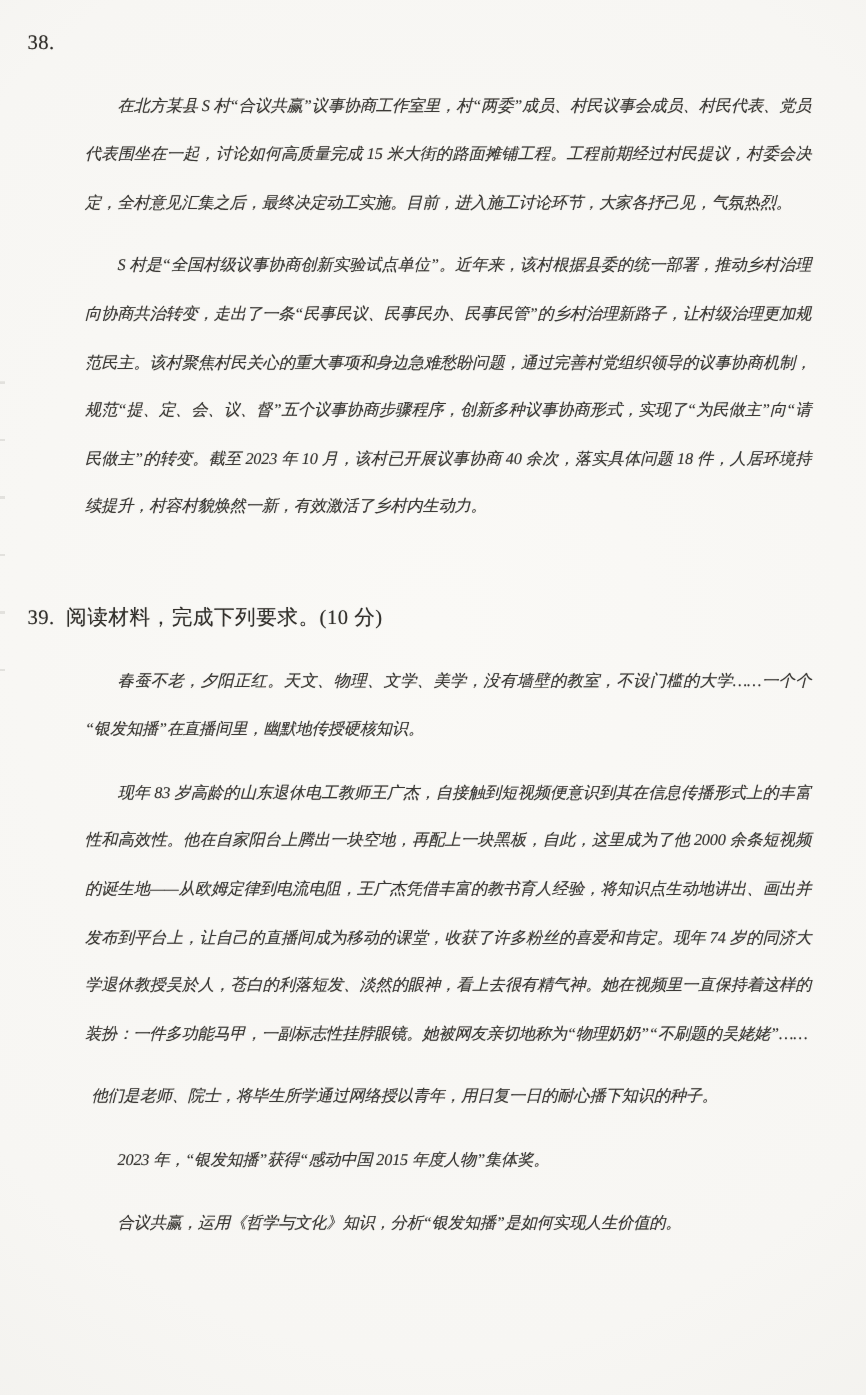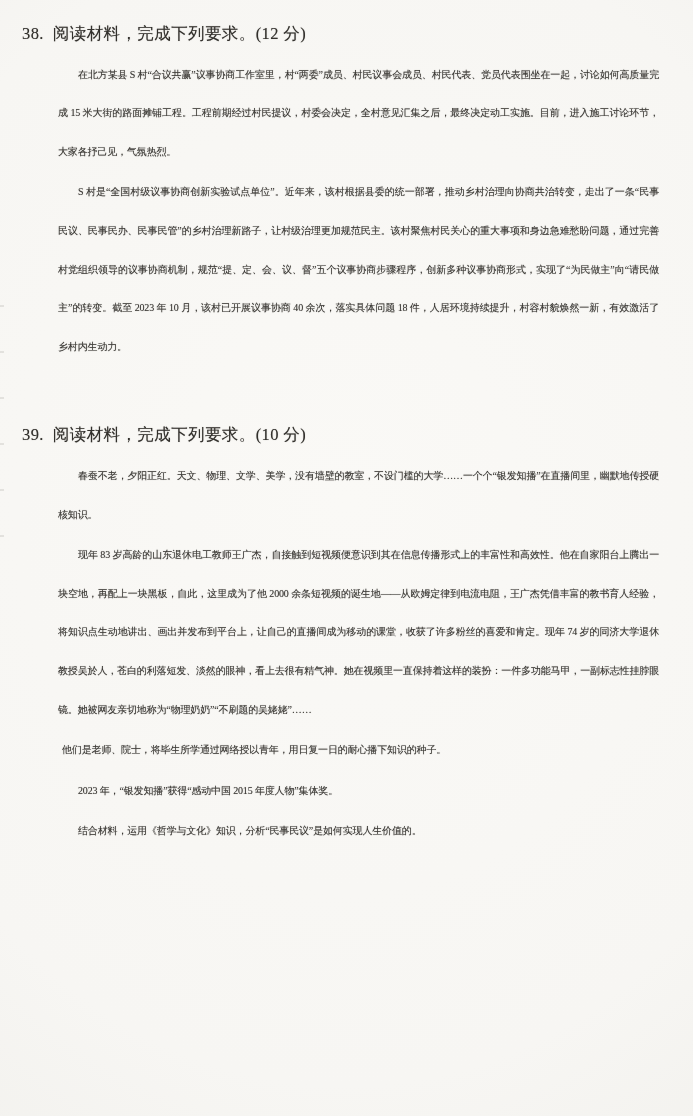--- a/index.html
+++ b/index.html
@@ -25,28 +25,29 @@
     gap: 9px;
     margin-left: -34px;
     font-size: 16.5px;
     line-height: 38.6px;
     color: #33312d;
     letter-spacing: 0.4px;
     text-shadow: 0 0 0.8px rgba(60,58,54,0.5);
   }
 
   .para {
-    margin: 2px;
-    font-size: 10px;
+    margin: 12px;
+    font-size: 13px;
     letter-spacing: -0.15px;
     line-height: 38.6px;
     text-align: justify;
     text-justify: inter-ideograph;
     text-indent: 2em;
     text-shadow: 0 0 0.8px rgba(70,68,64,0.55);
+    font-style: italic;
   }
 
   .para.no-indent { text-indent: 0.4em; }
 
   .q39 { margin-top: 50px; }
 
   .edge-artifact {
     position: absolute;
     left: 0;
     top: 305px;
@@ -63,32 +64,31 @@
 <body>
 
 <div class="page">
   <div class="edge-artifact"></div>
 
   <div class="scan-content">
 
     <section class="question">
       <div class="qheader">
         <span class="qnum">38.</span>
-        <span class="qtitle">阅读材料，完成下列要求。(12 分)</span>
       </div>
       <p class="para">在北方某县 S 村“合议共赢”议事协商工作室里，村“两委”成员、村民议事会成员、村民代表、党员代表围坐在一起，讨论如何高质量完成 15 米大街的路面摊铺工程。工程前期经过村民提议，村委会决定，全村意见汇集之后，最终决定动工实施。目前，进入施工讨论环节，大家各抒己见，气氛热烈。</p>
       <p class="para">S 村是“全国村级议事协商创新实验试点单位”。近年来，该村根据县委的统一部署，推动乡村治理向协商共治转变，走出了一条“民事民议、民事民办、民事民管”的乡村治理新路子，让村级治理更加规范民主。该村聚焦村民关心的重大事项和身边急难愁盼问题，通过完善村党组织领导的议事协商机制，规范“提、定、会、议、督”五个议事协商步骤程序，创新多种议事协商形式，实现了“为民做主”向“请民做主”的转变。截至 2023 年 10 月，该村已开展议事协商 40 余次，落实具体问题 18 件，人居环境持续提升，村容村貌焕然一新，有效激活了乡村内生动力。</p>
     </section>
 
     <section class="question q39">
       <div class="qheader">
         <span class="qnum">39.</span>
         <span class="qtitle">阅读材料，完成下列要求。(10 分)</span>
       </div>
       <p class="para">春蚕不老，夕阳正红。天文、物理、文学、美学，没有墙壁的教室，不设门槛的大学……一个个“银发知播”在直播间里，幽默地传授硬核知识。</p>
       <p class="para">现年 83 岁高龄的山东退休电工教师王广杰，自接触到短视频便意识到其在信息传播形式上的丰富性和高效性。他在自家阳台上腾出一块空地，再配上一块黑板，自此，这里成为了他 2000 余条短视频的诞生地——从欧姆定律到电流电阻，王广杰凭借丰富的教书育人经验，将知识点生动地讲出、画出并发布到平台上，让自己的直播间成为移动的课堂，收获了许多粉丝的喜爱和肯定。现年 74 岁的同济大学退休教授吴於人，苍白的利落短发、淡然的眼神，看上去很有精气神。她在视频里一直保持着这样的装扮：一件多功能马甲，一副标志性挂脖眼镜。她被网友亲切地称为“物理奶奶”“不刷题的吴姥姥”……</p>
       <p class="para no-indent">他们是老师、院士，将毕生所学通过网络授以青年，用日复一日的耐心播下知识的种子。</p>
       <p class="para">2023 年，“银发知播”获得“感动中国 2015 年度人物”集体奖。</p>
-      <p class="para task">结合材料，运用《哲学与文化》知识，分析“民事民议”是如何实现人生价值的。</p>
+      <p class="para task">合议共赢，运用《哲学与文化》知识，分析“银发知播”是如何实现人生价值的。</p>
     </section>
 
   </div>
 </div>
 
 </body></html>

